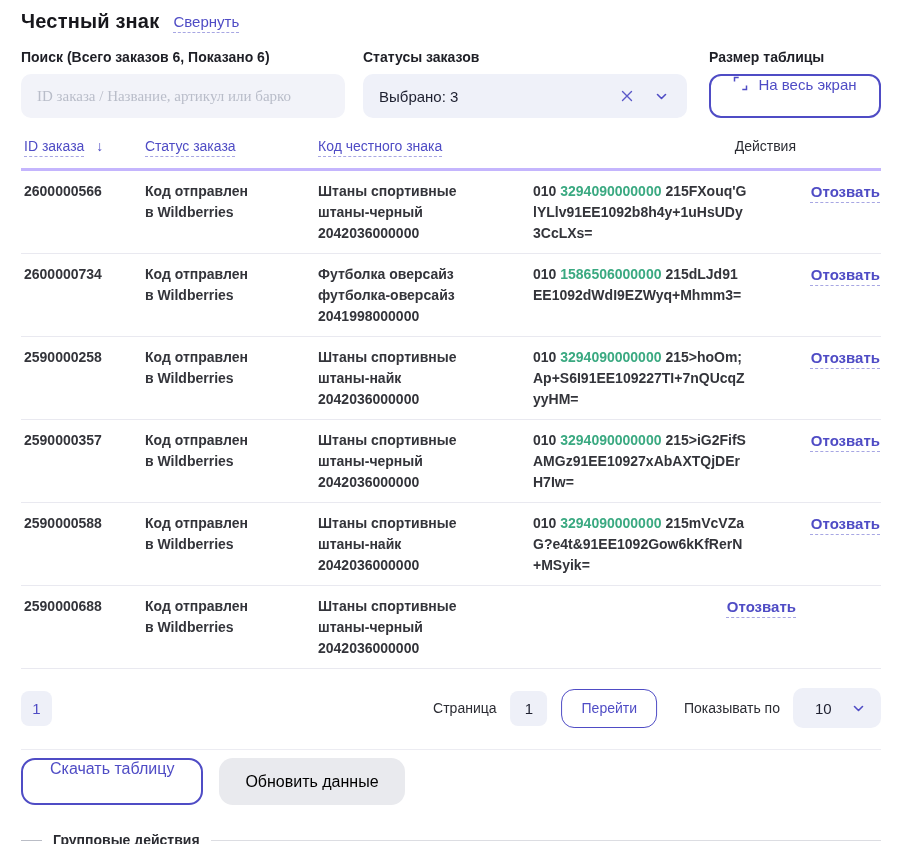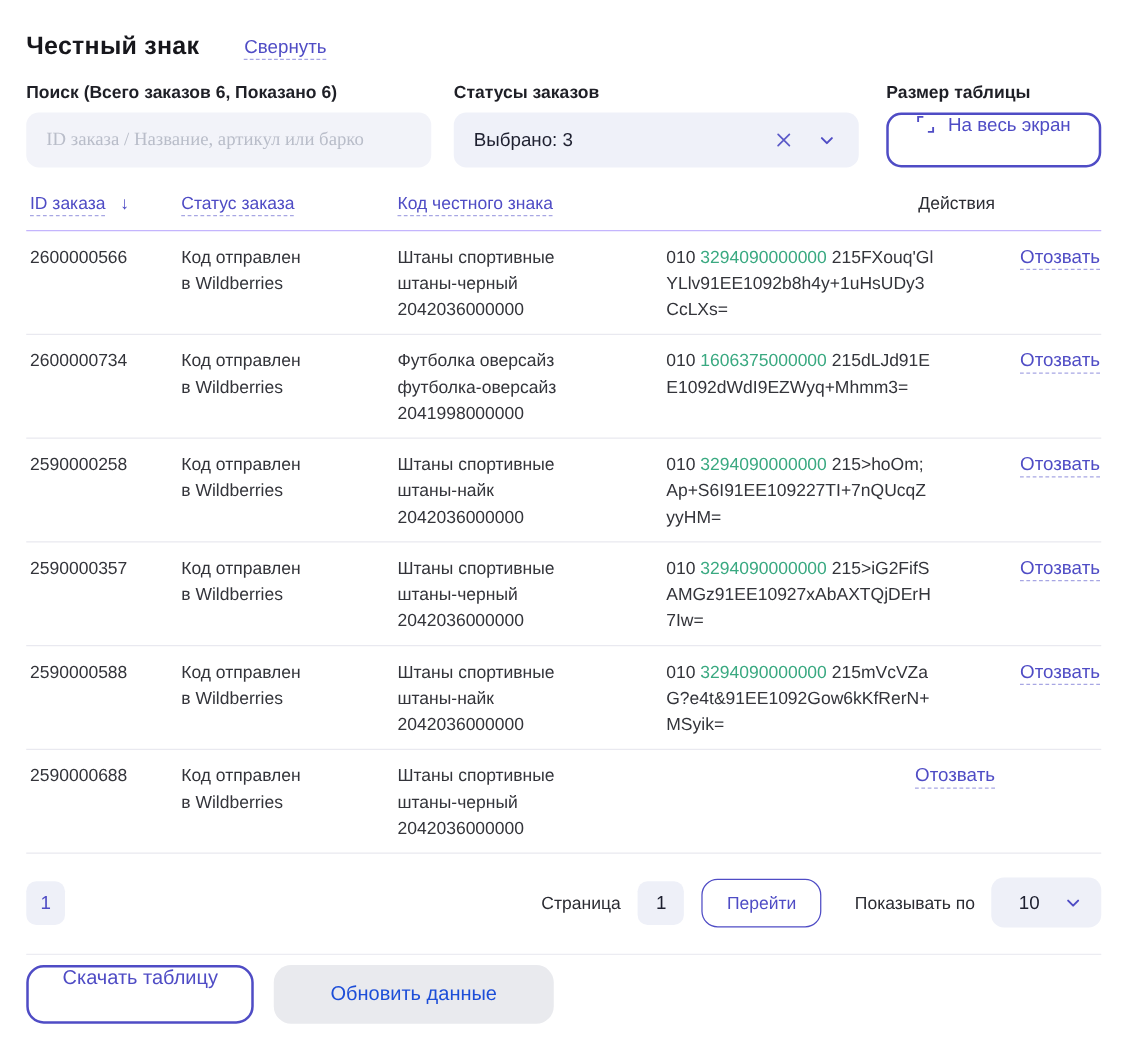--- a/index.html
+++ b/index.html
@@ -5,21 +5,21 @@
   * { box-sizing: border-box; margin: 0; padding: 0; }
   html,body { background:#ffffff; }
   body {
     width: 902px; height: 844px; overflow: hidden;
     font-family: "Liberation Sans", "DejaVu Sans", sans-serif;
     color: #2e2f36;
   }
   .page { padding: 8px 21px 0 21px; }
 
   
-  .page-header { display:flex; align-items:center; gap:36px; margin-top:18px; }
+  .page-header { display:flex; align-items:center; gap:14px; margin-top:2px; }
   .page-title { font-size:20px; font-weight:bold; color:#17171c; letter-spacing:.2px; }
   .dashed-link {
     color: var(--accent); cursor:pointer; text-decoration:underline dashed;
     text-decoration-color: #a7a6e3; text-decoration-thickness:1px; text-underline-offset:5px;
   }
   .collapse-link { font-size:15px; }
 
   
   .filters { display:flex; margin-top:16px; gap:18px; }
   .filter-label { font-size:14px; font-weight:bold; color:#1e1f26; margin-bottom:9px; }
@@ -49,21 +49,21 @@
 
   
   .table { margin-top:20px; }
   .thead {
     display:grid; grid-template-columns:121px 173px 215px 264px 1fr;
     padding:0 0 14px 3px; font-size:14px; align-items:start;
   }
   .th a { font-size:14px; }
   .th-actions { text-align:right; color:#2b2c33; padding-right:1px; }
   .sort-arrow { color:var(--accent); margin-left:8px; font-size:14px; cursor:pointer; }
-  .tbody { border-top:1px solid #c4b5fd; }
+  .tbody { border-top:3px solid #c4b5fd;font-weight:bold; }
   .trow {
     display:grid; grid-template-columns:121px 173px 215px 264px 1fr;
     border-bottom:1px solid #e9e9f0; padding:10px 0 9px 3px;
     font-size:14px; line-height:21px; color:#33343a;
   }
   .cell-code { max-width:240px; word-break:break-all; padding-right:26px; }
   .gtin { color:var(--green); }
   .cell-action { text-align:right; padding-right:1px; }
   .cell-action a { font-size:15px; }
 
@@ -90,22 +90,22 @@
     align-items:center; justify-content:space-between; padding:0 15px 0 22px; cursor:pointer;
   }
   .perpage-value { font-size:15px; color:#1e2030; }
 
   .hr { border:none; border-top:1px solid #ececf2; margin-top:21px; }
 
   
   .actions-row { display:flex; gap:16px; margin-top:8px; }
   .download-btn { height:47px; border-radius:14px; font-size:16px; padding:0 27px; }
   .btn-gray {
-    height:47px; background:#e9eaee; border:none; border-radius:14px; color:#1d4ed8;
-    font-size:16px; padding:0 45px; cursor:pointer; font-family:inherit;
+    height:47px; background:#e9eaee; border:none; border-radius:14px; color:#000000;
+    font-size:16px; padding:0 26px; cursor:pointer; font-family:inherit;
   }
 
   
   .group-actions { margin-top:27px; }
   .ga-header { display:flex; align-items:center; gap:11px; }
   .ga-dash { width:21px; height:0; border-top:1px solid #babdc6; flex:none; }
   .ga-title { font-size:14px; font-weight:bold; color:#2a2b31; white-space:nowrap; }
   .ga-line { flex:1; height:0; border-top:1px solid #dcdde2; }
   svg { display:block; }
 </style>
@@ -195,21 +195,21 @@
       <div class="cell cell-id">2600000734</div>
       <div class="cell cell-status">
         <div>Код отправлен</div>
         <div>в Wildberries</div>
       </div>
       <div class="cell cell-product">
         <div>Футболка оверсайз</div>
         <div>футболка-оверсайз</div>
         <div>2041998000000</div>
       </div>
-      <div class="cell cell-code"><span>010</span> <span class="gtin">1606375000000</span> <span>215dLJd91EE1092dWdI9EZWyq+Mhmm3=</span></div>
+      <div class="cell cell-code"><span>010</span> <span class="gtin">1586506000000</span> <span>215dLJd91EE1092dWdI9EZWyq+Mhmm3=</span></div>
       <div class="cell cell-action">
         <a class="dashed-link">Отозвать</a>
       </div>
     </div>
 
     <div class="trow">
       <div class="cell cell-id">2590000258</div>
       <div class="cell cell-status">
         <div>Код отправлен</div>
         <div>в Wildberries</div>

